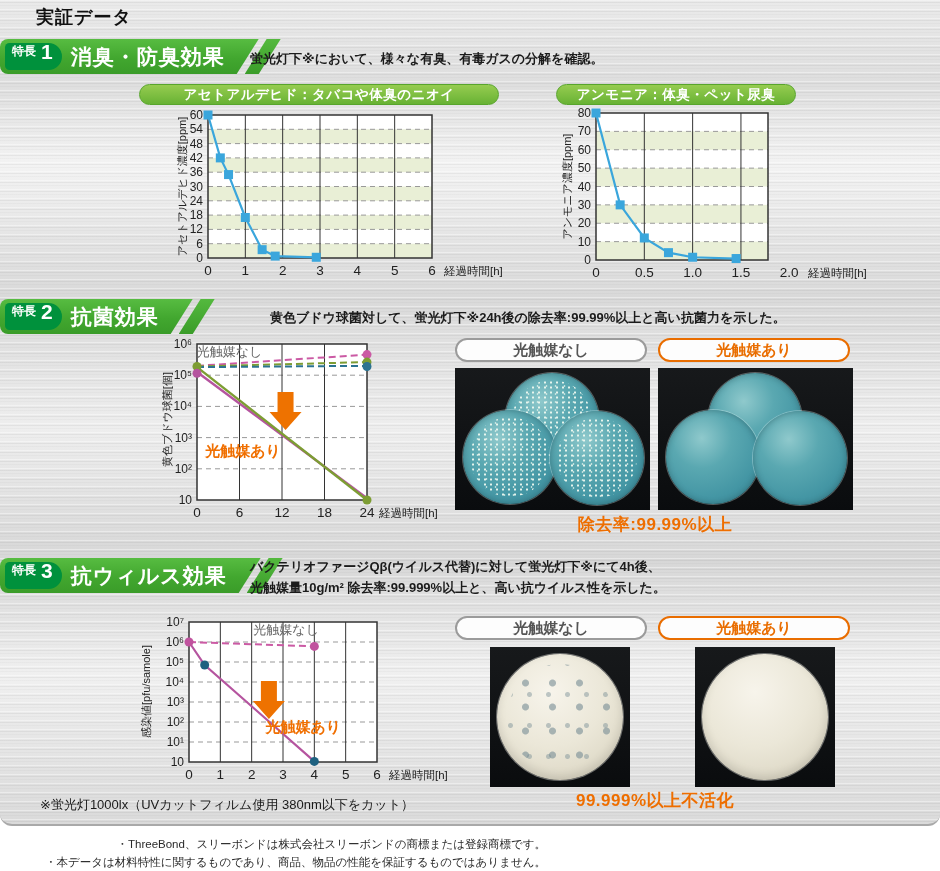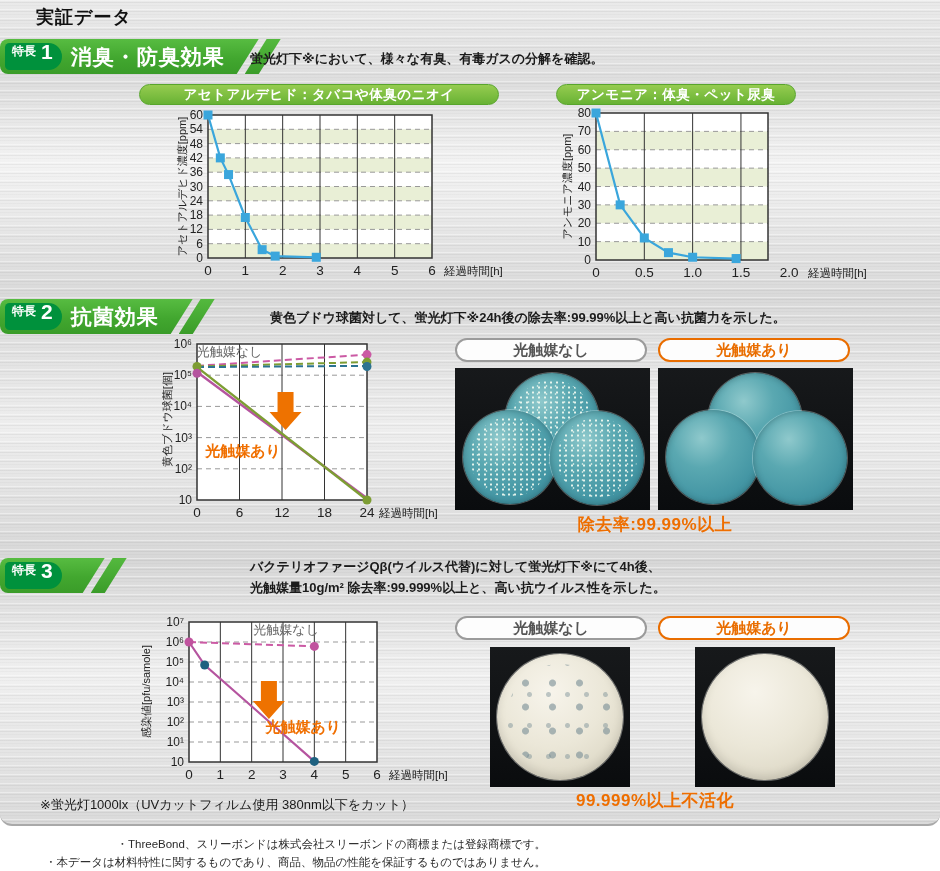--- a/index.html
+++ b/index.html
@@ -277,20 +277,21 @@
     <div class="dish dish-teal" style="left:95px; top:43px; width:94px; height:94px;"></div>
   </div>
   <div class="caption" style="left:455px; top:513px;">除去率:99.99%以上</div>
 
   <div class="ribbon" style="top:558px;">
     <div class="ribbon-body">
       <span class="feat-badge">
         <span class="b-label">特長</span>
         <span class="b-num">3</span>
       </span>
+      <span class="ribbon-title">抗ウィルス効果</span>
     </div>
     <div class="ribbon-sliver"></div>
   </div>
   <div class="sec-desc" style="top:556px;">バクテリオファージQβ(ウイルス代替)に対して蛍光灯下※にて4h後、
 光触媒量10g/m² 除去率:99.999%以上と、高い抗ウイルス性を示した。</div>
 
   <div class="vlab" style="left:61px; top:684px;">感染値[pfu/samole]</div>
   <div class="chart-host" style="left:149px; top:612px; width:320px; height:178px;"><svg width="320" height="178" xmlns="http://www.w3.org/2000/svg">
         <rect x="40" y="10" width="188" height="140" fill="#ffffff"></rect>
         <line x1="40" x2="228" y1="30" y2="30" stroke="#999" stroke-width="1" stroke-dasharray="5 4"></line>

